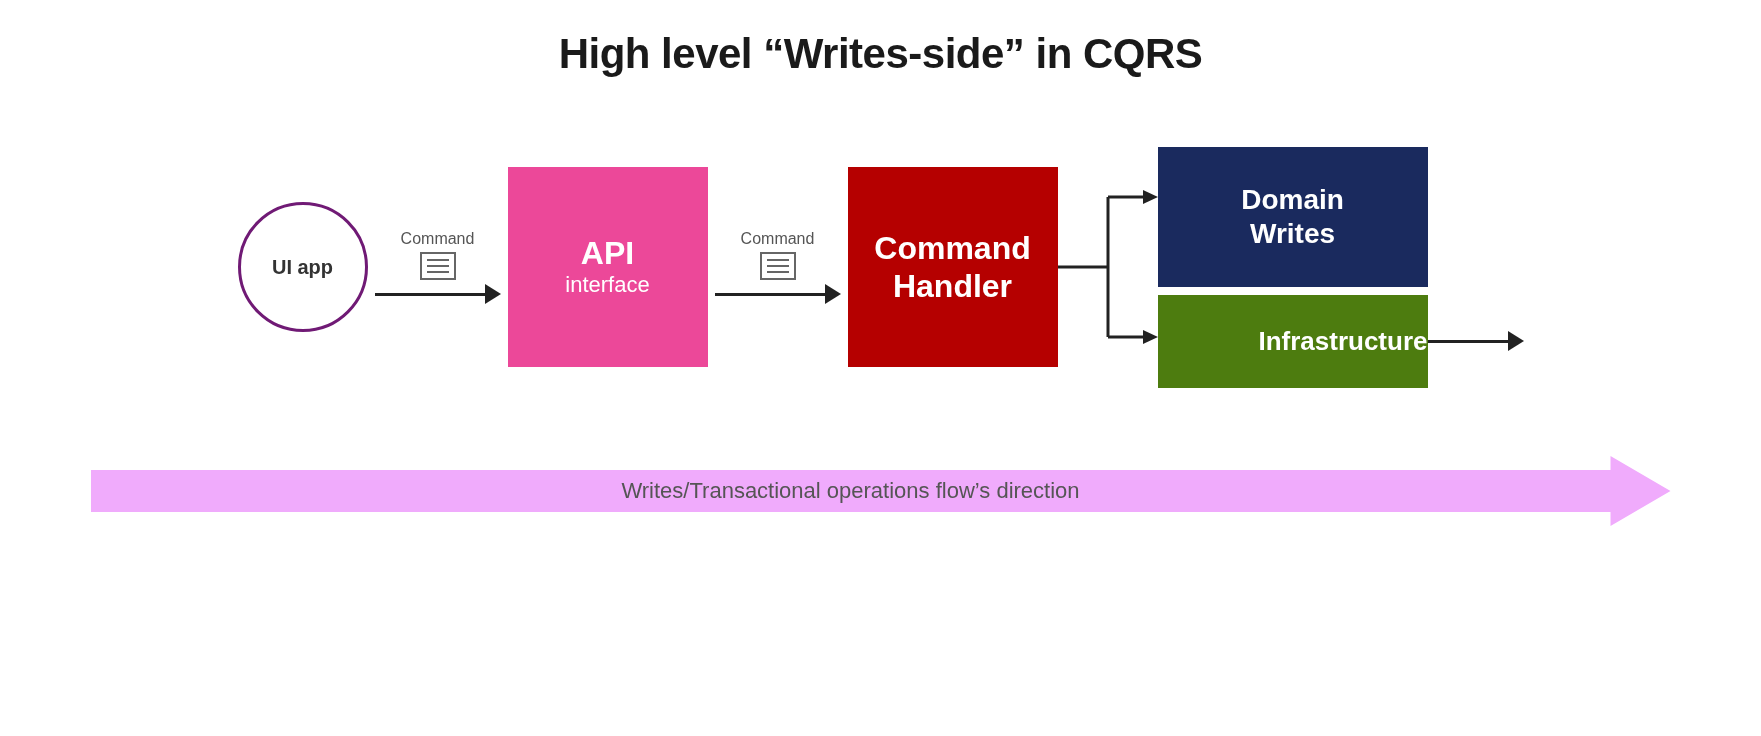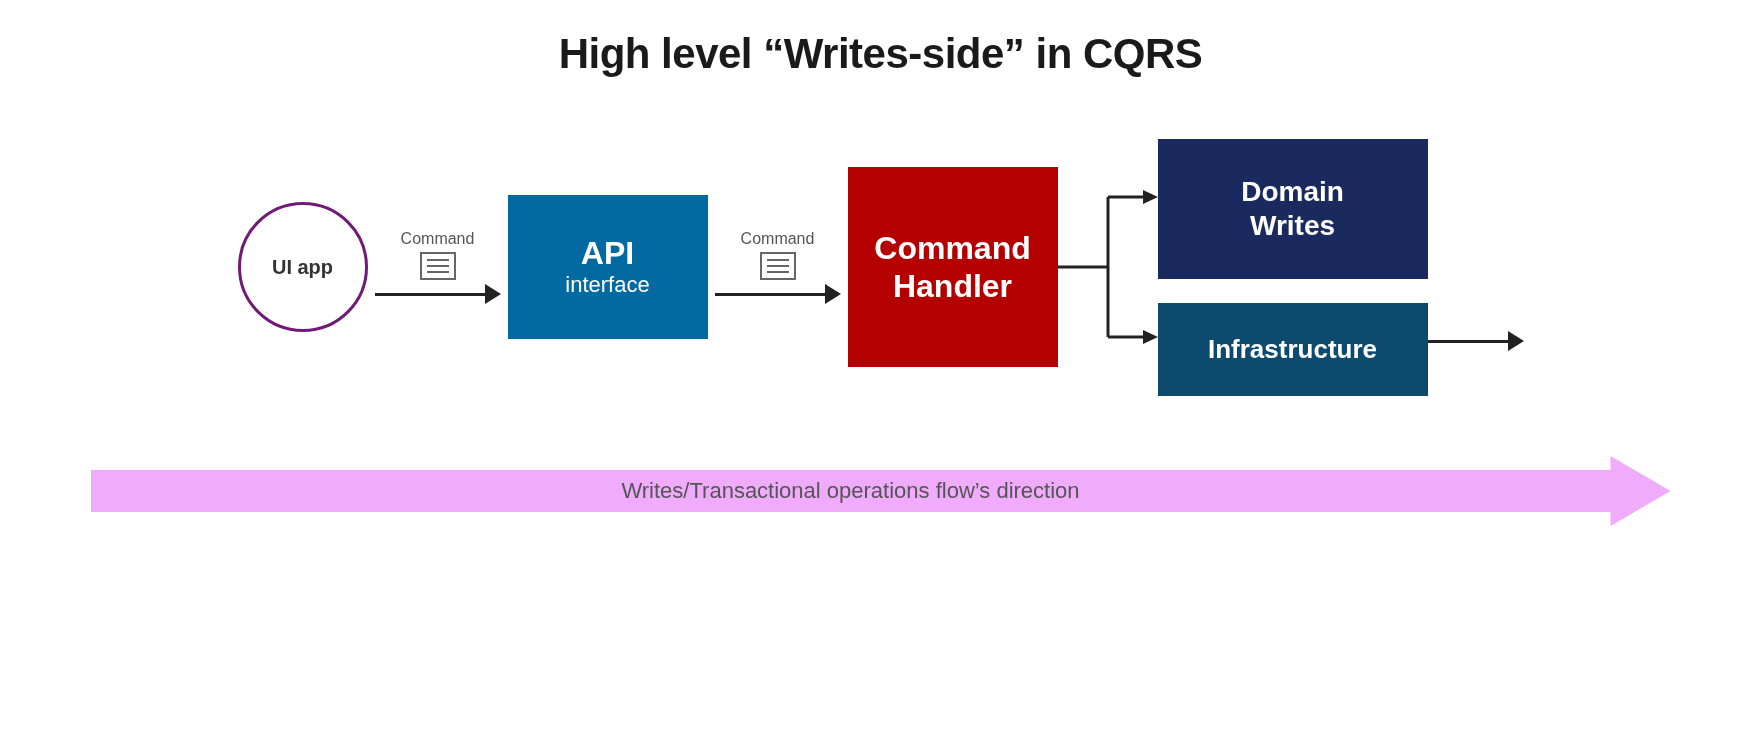--- a/index.html
+++ b/index.html
@@ -113,22 +113,22 @@
       width: 0;
       height: 0;
       border-top: 10px solid transparent;
       border-bottom: 10px solid transparent;
       border-left: 16px solid #222;
     }
 
     
     .api-box {
       width: 200px;
-      height: 144px;
-      background: #0369a1;
+      height: 200px;
+      background: #ec4899;
       display: flex;
       flex-direction: column;
       align-items: center;
       justify-content: center;
       flex-shrink: 0;
     }
 
     .api-box-title {
       font-size: 32px;
       font-weight: 900;
@@ -160,21 +160,20 @@
       font-weight: 900;
       color: #fff;
       text-align: center;
       line-height: 1.2;
     }
 
     
     .right-boxes {
       display: flex;
       flex-direction: column;
-      gap: 8px;
       flex-shrink: 0;
     }
 
     .domain-model-box {
       width: 270px;
       height: 140px;
       background: #1a2a5e;
       display: flex;
       align-items: center;
       justify-content: center;
@@ -184,24 +183,24 @@
       font-size: 28px;
       font-weight: 900;
       color: #fff;
       text-align: center;
       line-height: 1.2;
     }
 
     .infrastructure-box {
       width: 270px;
       height: 93px;
-      background: #0c4a6e;
-      display: flex;
-      align-items: center;
-      justify-content: center;
+      background: #4d7c0f;
+      display: flex;
+      align-items: center;
+      justify-content: flex-end;
     }
 
     .infrastructure-title {
       font-size: 26px;
       font-weight: 900;
       color: #fff;
       text-align: center;
     }
 
     

